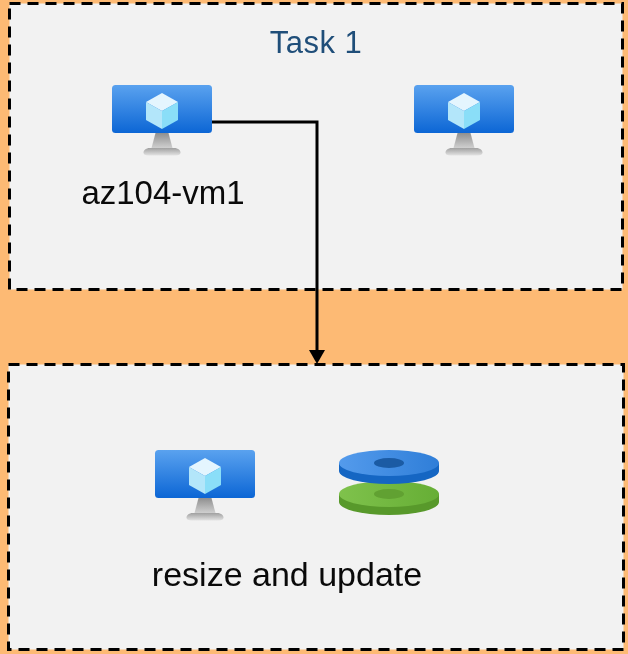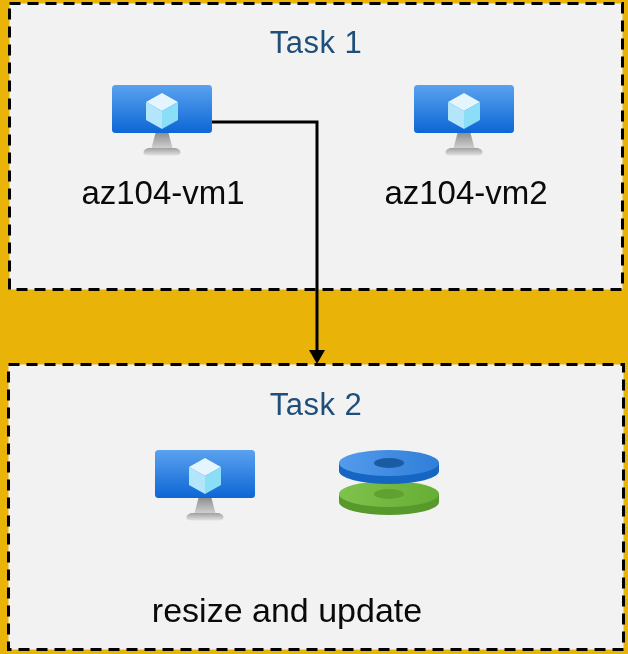--- a/index.html
+++ b/index.html
@@ -1,16 +1,16 @@
 <!DOCTYPE html>
 <html><head>
 <meta charset="utf-8">
 <style>
   html,body{margin:0;padding:0;background:#ffffff;}
-  .canvas{position:relative;width:628px;height:654px;background:#eab308;overflow:hidden;
+  .canvas{position:relative;width:628px;height:654px;background:#fdba74;overflow:hidden;
           font-family:"Liberation Sans","DejaVu Sans",sans-serif;}
   .scene{position:absolute;left:0;top:0;width:628px;height:654px;}
   .txt{position:absolute;color:#0a0a0a;}
   .box-title{width:616px;text-align:center;font-size:31px;font-weight:500;color:#1f4e79;
              letter-spacing:0.5px;}
   .vm-label{transform:translateX(-50%);font-size:33px;line-height:39px;
             white-space:nowrap;}
   .caption{transform:translateX(-50%);font-size:34px;white-space:nowrap;}
 </style>
 </head>
@@ -81,20 +81,18 @@
     </g>
   </svg>
 
   <div class="txt box-title" style="left:8px;top:25px;">Task 1</div>
 
   <div class="txt vm-label" style="left:163px;top:173px;">
     <div>az104-vm1</div>
   </div>
 
   <div class="txt vm-label" style="left:466px;top:173px;">
-    <div>az104-vm2</div>
   </div>
 
-  <div class="txt box-title" style="left:8px;top:387px;">Task 2</div>
 
-  <div class="txt caption" style="left:287px;top:555px;margin-top:36px;">resize and update</div>
+  <div class="txt caption" style="left:287px;top:555px;">resize and update</div>
 
 </div>
 
 </body></html>

